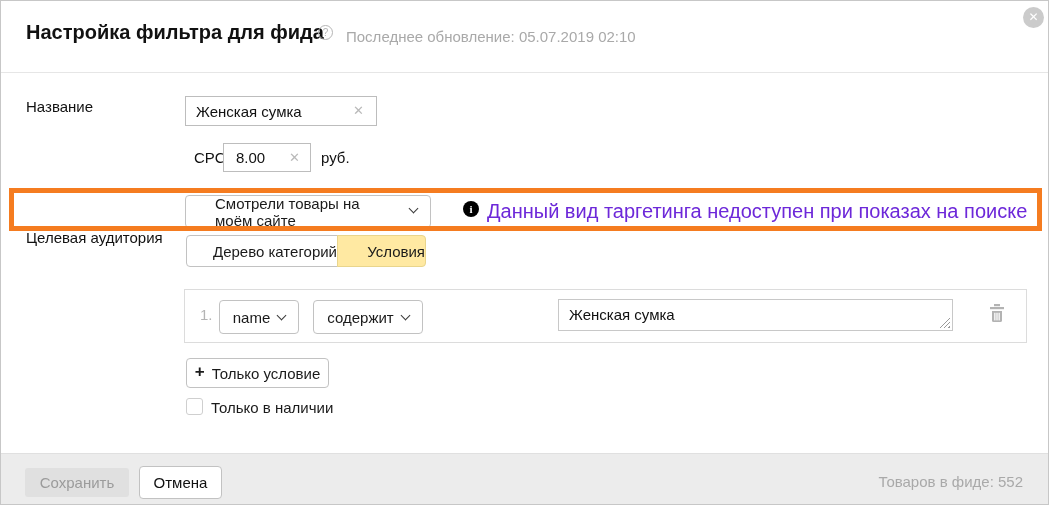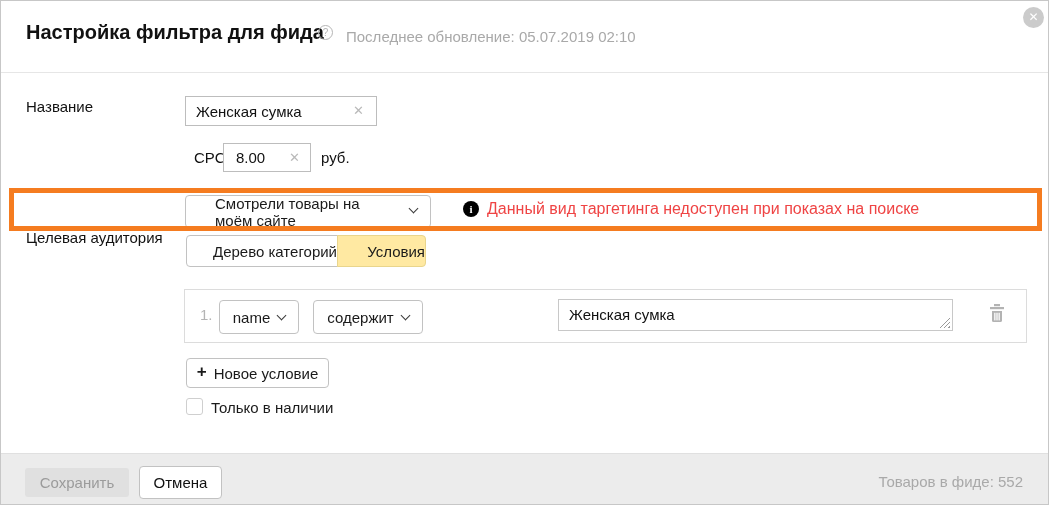--- a/index.html
+++ b/index.html
@@ -61,21 +61,21 @@
   .audience-select {
     position:absolute; left:184px; top:194px; width:246px; height:33px;
     padding:0 30px 0 29px; cursor:pointer; position:absolute;
   }
   .audience-select .chev { position:absolute; right:13px; top:13px; }
   .info-icon {
     position:absolute; left:462px; top:200px; width:16px; height:16px;
     background:#000; border-radius:50%; color:#fff; font-size:11px;
     font-weight:bold; line-height:16px; text-align:center; font-family:"Liberation Serif",serif;
   }
-  .info-text { position:absolute; left:486px; top:199px; font-size:16px; color:#ef4444; }
+  .info-text { position:absolute; left:486px; top:199px; font-size:20px; color:#6d28d9; }
 
   
   .tab {
     position:absolute; top:234px; height:32px; display:flex; align-items:center;
     justify-content:flex-end; cursor:pointer; font-size:15px;
   }
   .tab-tree { left:185px; width:152px; background:#fff; border:1px solid #c2c2c2; border-radius:4px 0 0 4px; }
   .tab-cond { left:336px; width:89px; background:#ffe9a2; border:1px solid #e9d58c; border-radius:0 4px 4px 0; }
 
   
@@ -182,21 +182,21 @@
       <rect x="1" y="3" width="14" height="2.2"></rect>
       <path d="M3 7 h10 v9.5 a1.6 1.6 0 0 1 -1.6 1.6 h-6.8 A1.6 1.6 0 0 1 3 16.5 z"></path>
       <rect x="5.2" y="8.8" width="1.3" height="7.6" fill="#fff"></rect>
       <rect x="7.35" y="8.8" width="1.3" height="7.6" fill="#fff"></rect>
       <rect x="9.5" y="8.8" width="1.3" height="7.6" fill="#fff"></rect>
     </svg>
   </div>
 
   <div class="box add-btn">
     <span class="plus">+</span>
-    <span>Новое условие</span>
+    <span>Только условие</span>
   </div>
   <div class="checkbox"></div>
   <div class="checkbox-label">Только в наличии</div>
 
   <div class="footer">
     <button class="save-btn" disabled="">Сохранить</button>
     <button class="cancel-btn">Отмена</button>
     <div class="items-count">Товаров в фиде: 552</div>
   </div>
 

